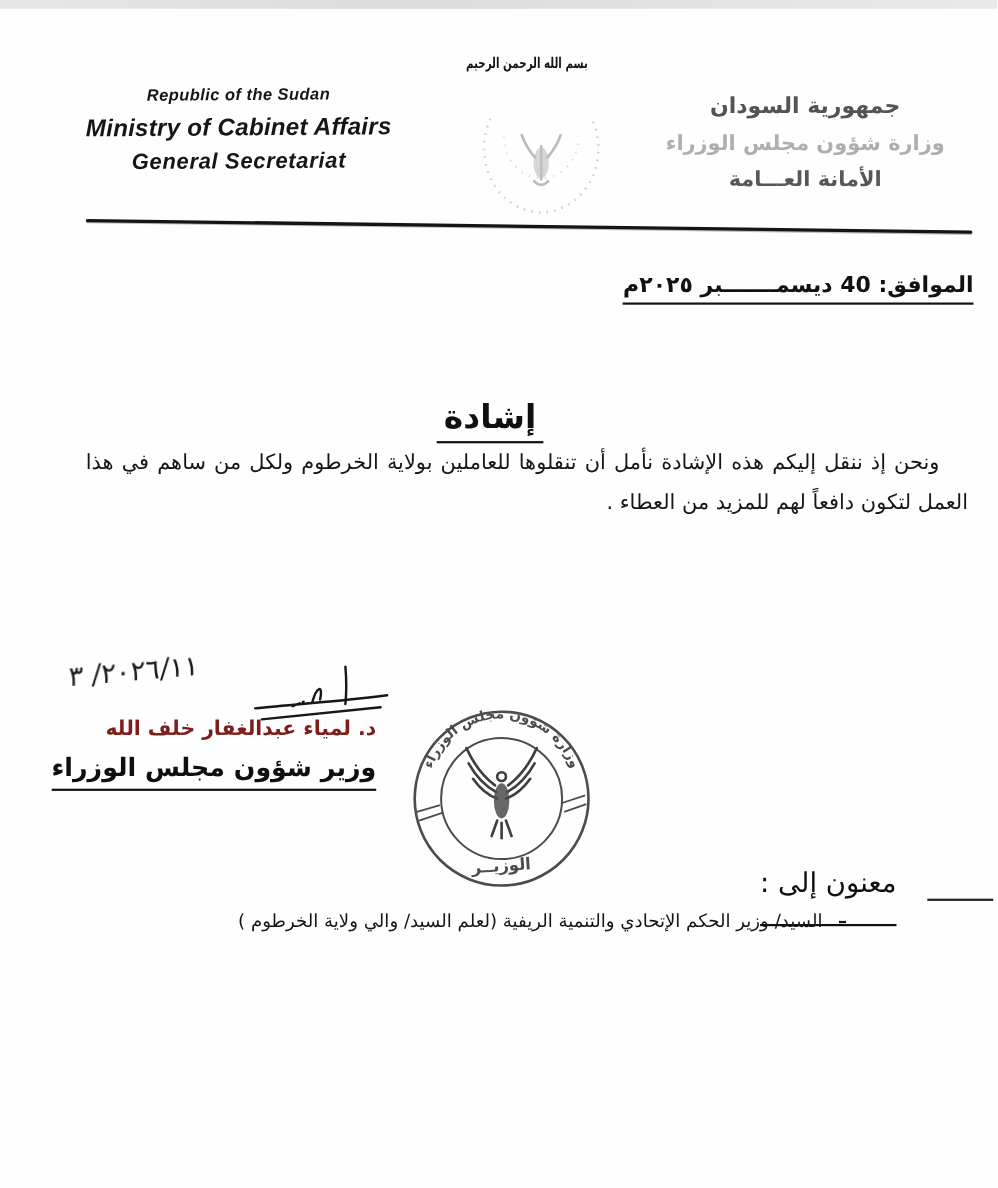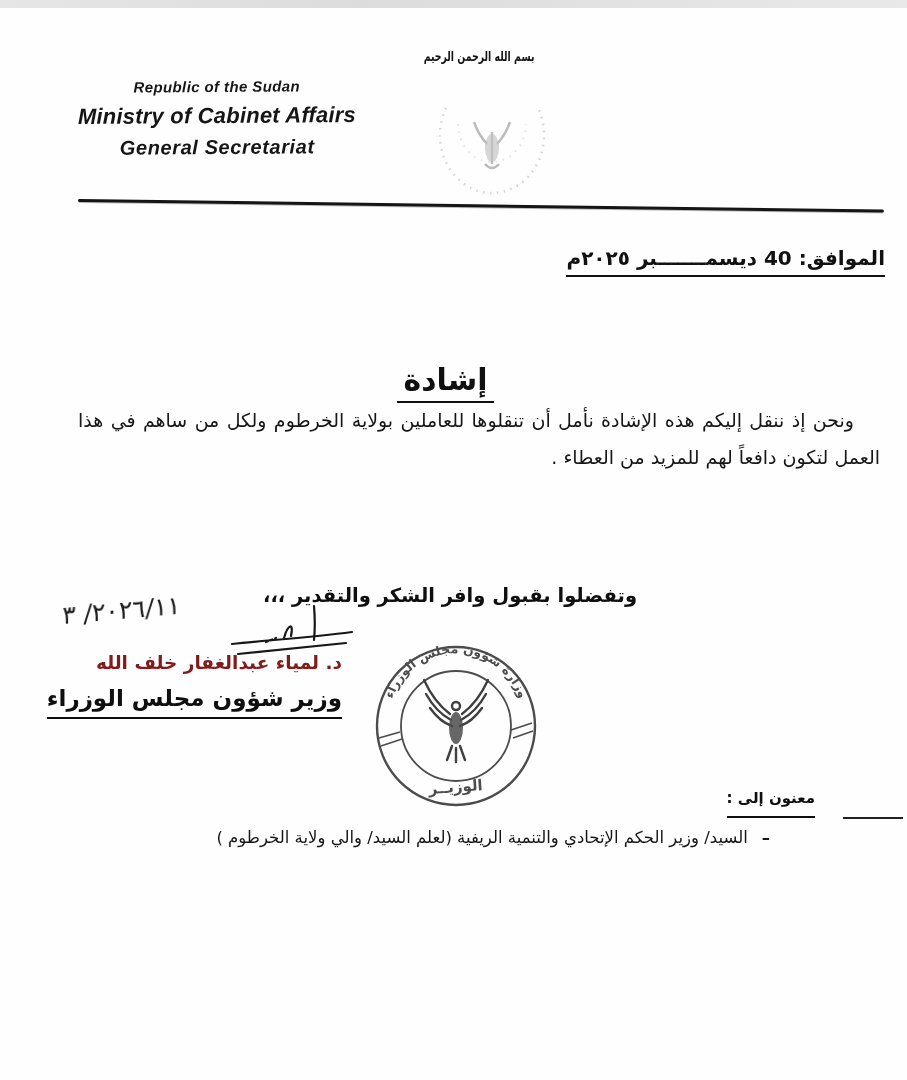--- a/index.html
+++ b/index.html
@@ -69,22 +69,22 @@
   .signer{position:absolute;left:92px;top:652px;width:250px;text-align:center;direction:rtl;}
   .signer-name{font-size:18.5px;font-weight:700;color:#7f1d1d;margin-bottom:12px;white-space:nowrap;margin-left:36px;}
   .signer-title{
     display:inline-block;font-size:23px;font-weight:700;color:#0f0f0f;
     border-bottom:2.5px solid #0f0f0f;padding-bottom:6px;white-space:nowrap;
   }
   .stamp-svg{position:absolute;left:372px;top:642px;opacity:.92;}
   
   .addr-head{position:absolute;right:92px;top:788px;direction:rtl;}
   .addr-head span{
-    display:inline-block;font-size:15px;font-weight:700;color:#0f0f0f;
-    border-bottom:2.5px solid #0f0f0f;padding-bottom:9px;white-space:nowrap;
+    display:inline-block;font-size:25px;font-weight:400;color:#0f0f0f;
+    border-bottom:2.5px solid #0f0f0f;padding-bottom:23px;white-space:nowrap;
   }
   .addr-artifact{position:absolute;right:4px;top:817px;width:60px;height:2px;background:#222;}
   .addr-line{
     position:absolute;right:137px;top:828px;direction:rtl;font-size:16.5px;color:#151515;
     white-space:nowrap;
   }
   .addr-dash{display:inline-block;margin-left:14px;font-weight:700;}
   svg .ink{stroke:#2f2f2f;fill:none;}
 </style>
 </head>
@@ -108,35 +108,39 @@
     <path d="M26 52 A34 38 0 1 0 94 52" fill="none" stroke="#b5b5b5" stroke-width="2" stroke-dasharray="1.5 6" opacity=".7"></path>
     <g stroke="#6f6f6f" stroke-width="2.4" fill="none" opacity=".85">
       <path d="M55 72 Q46 62 42 50"></path>
       <path d="M65 72 Q74 62 78 50"></path>
       <path d="M60 60 L60 92"></path>
       <path d="M53 92 Q60 100 67 92"></path>
       <ellipse cx="60" cy="76" rx="7" ry="14" fill="#7a7a7a" stroke="none" opacity=".65"></ellipse>
     </g>
   </svg>
 
+  <div class="ar-letterhead">
+    <div class="ar-l1">جمهورية السودان</div>
+    <div class="ar-l2">وزارة شؤون مجلس الوزراء</div>
+    <div class="ar-l3">الأمانة العـــامة</div>
+  </div>
 
   <div class="rule"></div>
 
   <div class="dates">
     <div class="date-line greg">الموافق: 40 ديسمـــــــبر ٢٠٢٥م</div>
   </div>
 
   <div class="doc-title">
     <span>إشادة</span>
   </div>
 
   <div class="body-text">
     <p>ونحن إذ ننقل إليكم هذه الإشادة نأمل أن تنقلوها للعاملين بولاية الخرطوم ولكل من ساهم في هذا العمل لتكون دافعاً لهم للمزيد من العطاء .</p>
   </div>
-  <div class="closing">وتفضلوا بقبول وافر الشكر والتقدير ،،،</div>
 
   <div class="hand-note">٢٠٢٦/١١/ ٣</div>
 
   <svg class="signature-svg" width="140" height="70" viewBox="0 0 140 70">
     <g stroke="#171717" stroke-width="2.2" fill="none" stroke-linecap="round">
       <path d="M10 46 C45 42 85 40 130 34"></path>
       <path d="M16 56 C55 52 92 48 124 45"></path>
       <path d="M92 8 C93 20 93 32 92 42"></path>
       <path d="M62 40 C66 26 72 24 69 38"></path>
       <path d="M44 44 l10 -4" stroke-dasharray="2 3"></path>

